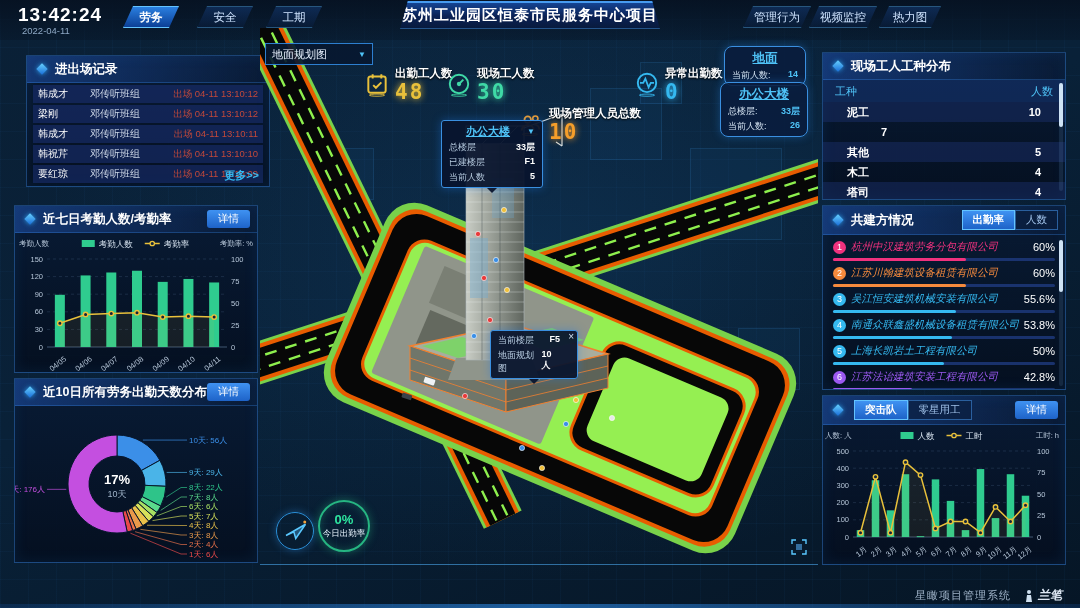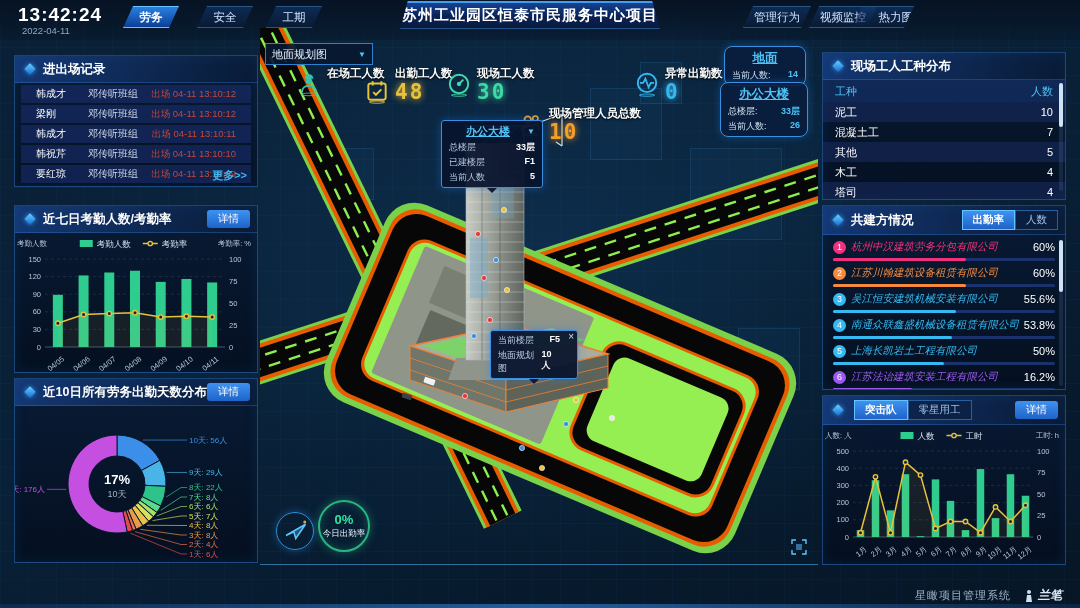--- a/index.html
+++ b/index.html
@@ -35,29 +35,29 @@
     border-bottom:1px solid rgba(62,152,255,.28);}
   .diamond{width:8px;height:8px;flex:none;background:linear-gradient(135deg,#66d0ff,#1a6ed8);
     transform:rotate(45deg);box-shadow:0 0 5px #2a9fe8;margin:0 4px;}
   .ptitle{color:#fff;font-size:12.5px;font-weight:bold;margin-left:5px;white-space:nowrap;}
   .detail-btn{margin-left:auto;background:linear-gradient(180deg,#3f92f2,#1e63c8);color:#fff;font-size:10.5px;
     padding:2px 11px;border-radius:3px;cursor:pointer;}
   .scrollbar{position:absolute;right:2px;width:4px;background:rgba(140,190,240,.12);border-radius:2px;}
   .thumb{width:4px;background:#cfe3f5;border-radius:2px;}
   
   .entry-row{display:flex;align-items:center;height:18px;margin:2px 6px;background:rgba(28,50,118,.55);
-    font-size:10px;padding:0 15px;justify-content:flex-end;}
+    font-size:10px;padding:0 5px;justify-content:flex-end;}
   .e-name{width:52px;color:#fff;}
   .e-team{flex:1;color:#cfd9e8;}
   .e-event{color:#c2493a;font-size:9.5px;}
   .more{position:absolute;right:10px;bottom:3px;color:#35b9f0;font-size:11px;font-weight:bold;cursor:pointer;}
   
   .wt-head{display:flex;height:22px;align-items:center;padding:0 12px;color:#4fc3f7;font-size:11px;
     background:rgba(22,52,112,.6);}
-  .wt-row{display:flex;height:20px;align-items:center;padding:0 12px;color:#fff;font-size:11px;}
+  .wt-row{display:flex;height:20px;align-items:center;padding:0 24px;color:#fff;font-size:11px;font-weight:bold;}
   .wt-row:nth-child(odd){background:rgba(26,46,104,.5);}
   .wt-c1{flex:1;} .wt-c2{width:40px;text-align:right;}
   
   .tabgroup{margin-left:auto;display:flex;}
   .ttab{font-size:10.5px;color:#9fc0e8;border:1px solid #2a5f9e;background:rgba(10,30,64,.6);
     padding:2px 10px;cursor:pointer;}
   .ttab.active{background:linear-gradient(180deg,#3f92f2,#1e63c8);color:#fff;font-weight:bold;border-color:#63c3ff;}
   .partner-row{margin:4px 10px 0 10px;}
   .p-line{display:flex;align-items:center;height:16px;}
   .p-rank{width:13px;height:13px;border-radius:50%;color:#fff;font-size:9px;text-align:center;line-height:13px;flex:none;}
@@ -115,24 +115,24 @@
 
   <div class="topbar">
     <div class="time">13:42:24</div>
     <div class="date">2022-04-11</div>
     <div class="htab active" style="left:123px;width:54px;">劳务</div>
     <div class="htab" style="left:197px;width:54px;">安全</div>
     <div class="htab" style="left:266px;width:54px;">工期</div>
     <div class="banner">苏州工业园区恒泰市民服务中心项目</div>
     <div class="htab" style="left:743px;width:66px;">管理行为</div>
     <div class="htab" style="left:809px;width:66px;">视频监控</div>
-    <div class="htab" style="left:852px;width:60px;text-align:right;">热力图</div>
-  </div>
-
-  <div class="panel" style="left:14px;top:55px;height:132px;">
+    <div class="htab" style="left:879px;width:60px;">热力图</div>
+  </div>
+
+  <div class="panel" style="left:26px;top:55px;height:132px;">
     <div class="phead">
       <span class="diamond"></span>
       <span class="ptitle">进出场记录</span>
     </div>
     <div class="entry-row">
       <span class="e-name">韩成才</span>
       <span class="e-team">邓传听班组</span>
       <span class="e-event">出场 04-11 13:10:12</span>
     </div>
     <div class="entry-row">
@@ -151,21 +151,21 @@
       <span class="e-event">出场 04-11 13:10:10</span>
     </div>
     <div class="entry-row">
       <span class="e-name">要红琼</span>
       <span class="e-team">邓传听班组</span>
       <span class="e-event">出场 04-11 13:10:09</span>
     </div>
     <span class="more">更多&gt;&gt;</span>
   </div>
 
-  <div class="panel" style="left:14px;top:205px;height:168px;">
+  <div class="panel" style="left:14px;top:205px;height:168px;text-align:center;">
     <div class="phead">
       <span class="diamond"></span>
       <span class="ptitle">近七日考勤人数/考勤率</span>
       <span class="detail-btn">详情</span>
     </div>
     <svg id="att-chart" width="238" height="140">
         <text x="26" y="116.5" text-anchor="end" font-size="7.5" fill="#b6c6d8">0</text>
         <line x1="30" y1="96.4" x2="210" y2="96.4" stroke="rgba(130,170,210,0.16)" stroke-dasharray="3 3"></line>
         <text x="26" y="98.9" text-anchor="end" font-size="7.5" fill="#b6c6d8">30</text>
         <line x1="30" y1="78.8" x2="210" y2="78.8" stroke="rgba(130,170,210,0.16)" stroke-dasharray="3 3"></line>
@@ -349,35 +349,21 @@
         <rect x="164" y="350" width="11" height="6" rx="1" fill="#eef2f5" transform="rotate(18 169 353)"></rect>
         <rect x="142" y="366" width="10" height="5" rx="1" fill="#39424a" transform="rotate(18 147 368)"></rect>
       </g>
     </svg>
 
     <div class="dropdown">
       <span>地面规划图</span>
       <span class="dd-caret">▼</span>
     </div>
 
-    <div class="stat" style="left:36px;">
-      <span class="stat-icon" style="color: rgb(46, 196, 182);">
-        <svg viewBox="0 0 24 24" width="26" height="26">
-            <path d="M12 3a4 4 0 0 0-4 4.2h8A4 4 0 0 0 12 3z" fill="currentColor"></path>
-            <circle cx="12" cy="9.5" r="2.8" fill="currentColor"></circle>
-            <path d="M5.5 19.5c0-3.8 2.8-5.8 6.5-5.8s6.5 2 6.5 5.8" fill="none" stroke="currentColor" stroke-width="1.8"></path>
-            <ellipse cx="12" cy="21.6" rx="7" ry="1.2" fill="none" stroke="currentColor" stroke-width="0.8"></ellipse>
-          </svg>
-      </span>
-      <span class="stat-col">
-          <span class="stat-label">在场工人数</span>
-          <span class="stat-value" style="color: rgb(46, 196, 182); text-shadow: rgb(46, 196, 182) 0px 0px 7px;"></span>
-        </span>
-    </div>
-    <div class="stat" style="left:104px;align-items:flex-end;">
+    <div class="stat" style="left:104px;">
       <span class="stat-icon" style="color: rgb(233, 193, 59);">
         <svg viewBox="0 0 24 24" width="26" height="26">
             <rect x="4" y="5" width="16" height="15" rx="2" fill="none" stroke="currentColor" stroke-width="1.8"></rect>
             <path d="M8 3v4M16 3v4" stroke="currentColor" stroke-width="1.8"></path>
             <path d="M8.5 13l2.5 2.5L16 10.5" fill="none" stroke="currentColor" stroke-width="1.8"></path>
             <ellipse cx="12" cy="22.3" rx="7" ry="1" fill="none" stroke="currentColor" stroke-width="0.8"></ellipse>
           </svg>
       </span>
       <span class="stat-col">
           <span class="stat-label">出勤工人数</span>
@@ -501,21 +487,20 @@
     </div>
     <div class="wt-head">
       <span class="wt-c1">工种</span>
       <span class="wt-c2">人数</span>
     </div>
     <div class="wt-row">
         <span class="wt-c1">泥工</span>
         <span class="wt-c2">10</span>
       </div>
     <div class="wt-row">
-        <span class="wt-c1">混凝土工</span>
         <span class="wt-c2">7</span>
       </div>
     <div class="wt-row">
         <span class="wt-c1">其他</span>
         <span class="wt-c2">5</span>
       </div>
     <div class="wt-row">
         <span class="wt-c1">木工</span>
         <span class="wt-c2">4</span>
       </div>
@@ -584,21 +569,21 @@
           <span class="p-val">50%</span>
         </div>
       <div class="p-bar">
           <div class="p-bar-fill" style="width: 50%; background: rgb(53, 185, 240);"></div>
         </div>
     </div>
     <div class="partner-row">
       <div class="p-line">
           <span class="p-rank" style="background: rgb(155, 89, 240);">6</span>
           <span class="p-name" style="color: rgb(155, 89, 240);">江苏法诒建筑安装工程有限公司</span>
-          <span class="p-val">16.2%</span>
+          <span class="p-val">42.8%</span>
         </div>
       <div class="p-bar">
           <div class="p-bar-fill" style="width: 35.4%; background: rgb(155, 89, 240);"></div>
         </div>
     </div>
     <div class="scrollbar" style="top:34px;height:146px;">
         <div class="thumb" style="height:52px;"></div>
       </div>
   </div>
 

